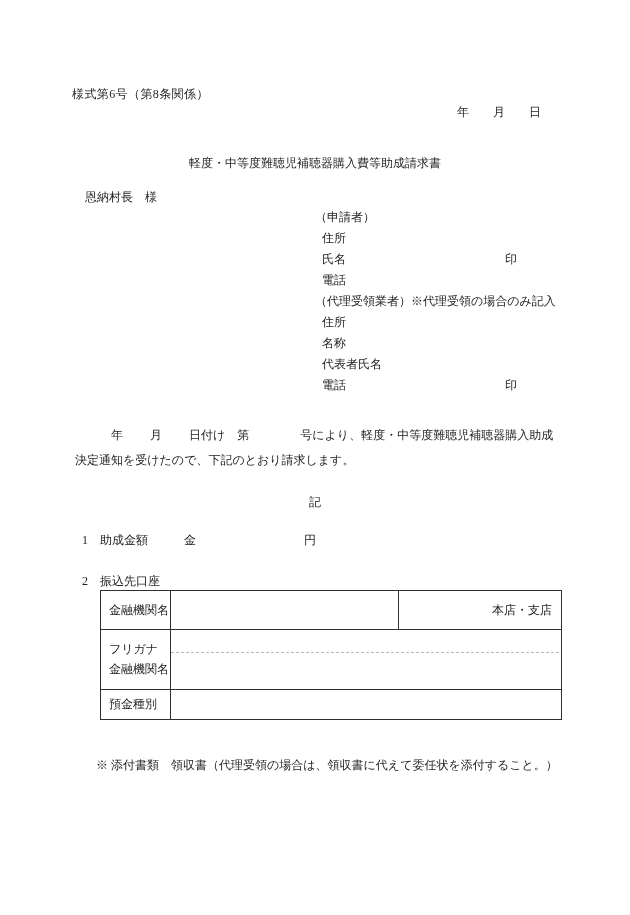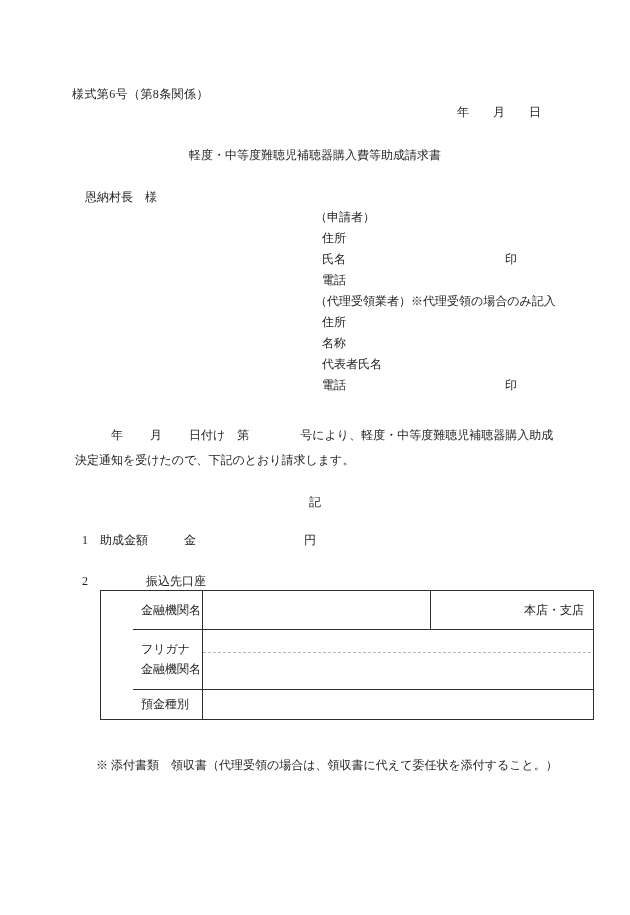--- a/index.html
+++ b/index.html
@@ -29,21 +29,20 @@
   }
   .form-number { letter-spacing: 0.4px; }
 
   
   .bank-table {
     position: absolute;
     left: 100px;
     top: 590px;
     width: 460px;
     border: 1px solid #2f2f2f;
-    padding-left: 32px;
   }
   .bt-row {
     display: flex;
     box-sizing: border-box;
   }
   .bt-row + .bt-row { border-top: 1px solid #2f2f2f; }
   .bt-cell {
     box-sizing: border-box;
     display: flex;
     align-items: center;
@@ -85,21 +84,21 @@
   .two-line div { line-height: 13px; }
   .cell-type-value { padding-left: 10px; }
 </style>
 </head>
 <body>
 
 <div class="page">
 
   <div class="t form-number" style="left:72px; top:87px;">様式第6号（第8条関係）</div>
   <div class="t" style="left:457px; top:105px;">年　　月　　日</div>
-  <div class="t centered" style="top:148px;text-align:center;">軽度・中等度難聴児補聴器購入費等助成請求書</div>
+  <div class="t centered" style="top:156px;text-align:center;">軽度・中等度難聴児補聴器購入費等助成請求書</div>
   <div class="t" style="left:85px; top:190px;">恩納村長　様</div>
 
   <div class="t" style="left:315px; top:210px;">（申請者）</div>
   <div class="t" style="left:322px; top:231px;">住所</div>
   <div class="t" style="left:322px; top:252px;">氏名</div>
   <div class="t" style="left:505px; top:252px;">印</div>
   <div class="t" style="left:322px; top:273px;">電話</div>
 
   <div class="t" style="left:315px; top:294px;">（代理受領業者）※代理受領の場合のみ記入</div>
   <div class="t" style="left:322px; top:315px;">住所</div>
@@ -111,21 +110,21 @@
   <div class="t" style="left:75px; top:428px;">　　　年　　 月　　 日付け　第　　　　 号により、軽度・中等度難聴児補聴器購入助成</div>
   <div class="t" style="left:75px; top:453px;">決定通知を受けたので、下記のとおり請求します。</div>
   <div class="t centered" style="top:495px;">記</div>
 
   <div class="t" style="left:82px; top:533px;">1</div>
   <div class="t" style="left:100px; top:533px;">助成金額</div>
   <div class="t" style="left:184px; top:533px;">金</div>
   <div class="t" style="left:304px; top:533px;">円</div>
 
   <div class="t" style="left:82px; top:574px;">2</div>
-  <div class="t" style="left:100px; top:574px;margin-left:46px;">振込先口座</div>
+  <div class="t" style="left:100px; top:574px;">振込先口座</div>
 
   <div class="bank-table">
     <div class="bt-row row-institution">
       <div class="bt-cell bt-label">金融機関名</div>
       <div class="bt-cell cell-inst-value"></div>
       <div class="bt-cell cell-branch">本店・支店</div>
     </div>
     <div class="bt-row row-holder">
       <div class="bt-cell bt-label two-line">
         <div>フリガナ</div>

